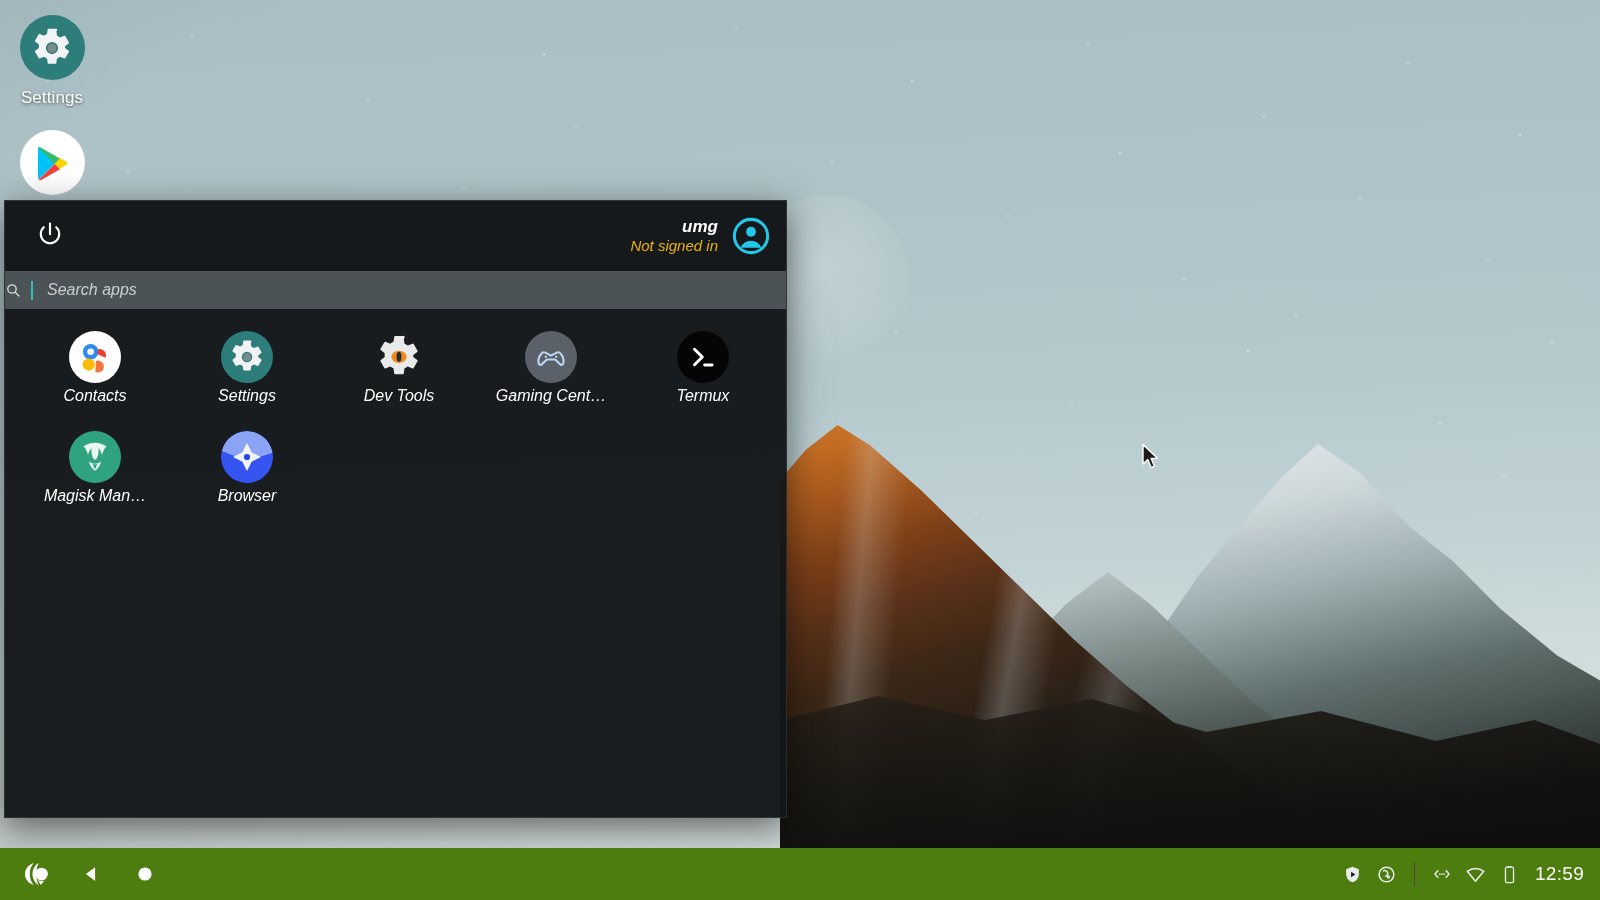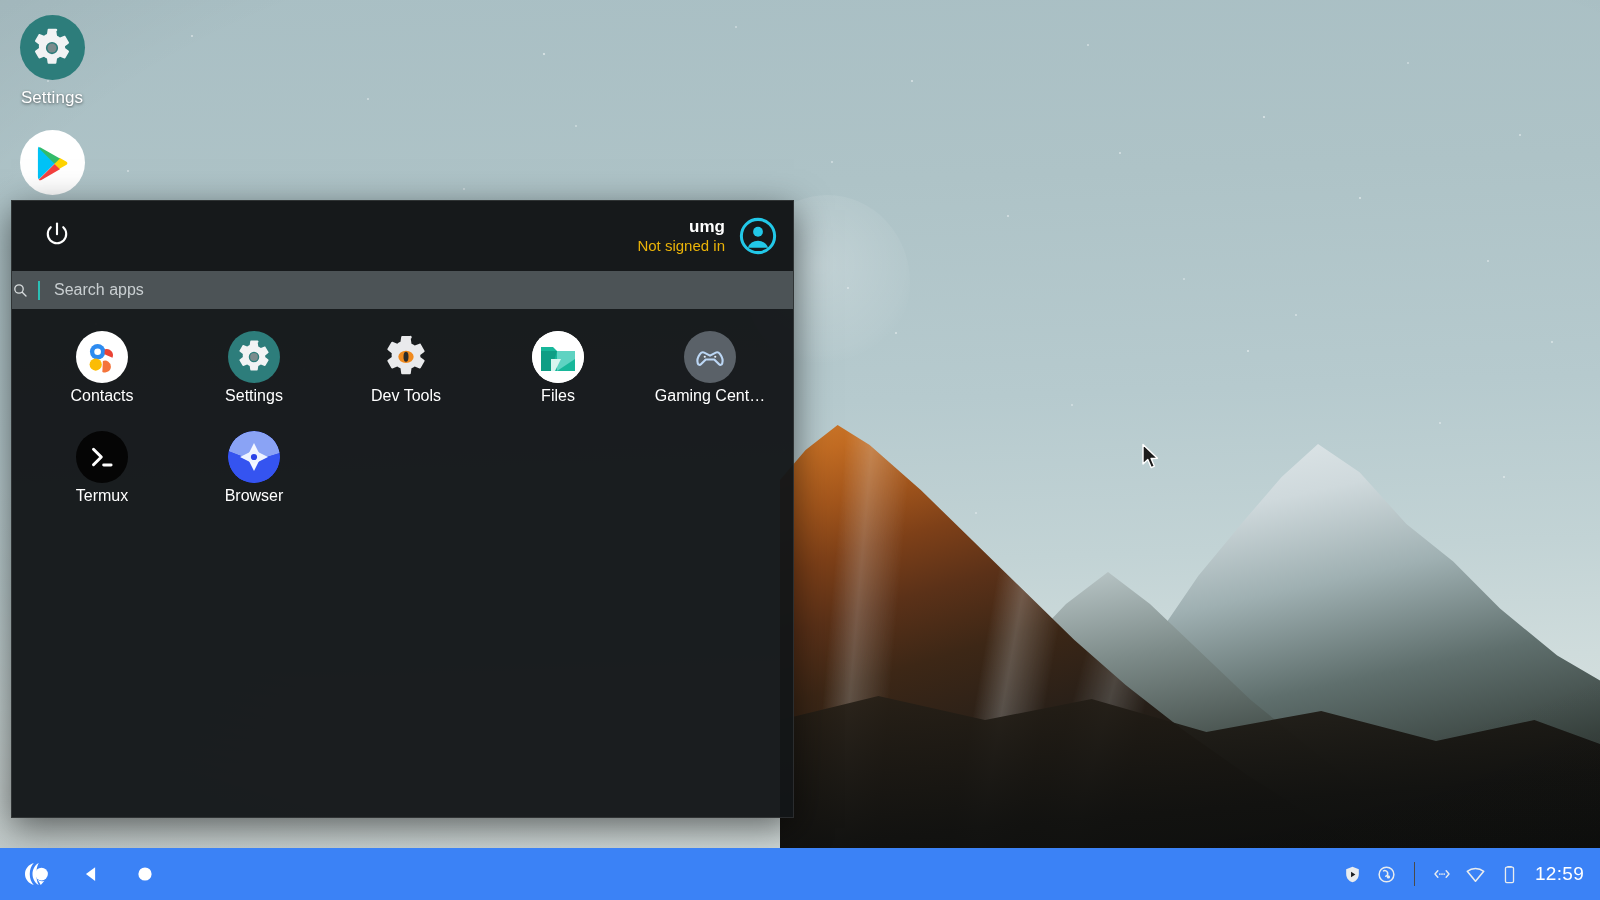--- a/index.html
+++ b/index.html
@@ -114,25 +114,26 @@
     white-space:nowrap; overflow:hidden; text-overflow:ellipsis;
   }
   #desk-settings{ left:-3px; top:15px; }
   #desk-play{ left:-3px; top:130px; }
 
   .ic-settings-bg{ background:#2d7d7b; }
   .ic-white-bg{ background:#fff; }
 
   
   #drawer{
-    position:absolute; left:11px; top:200px; width:783px; height:618px;
+    position:absolute; left:4px; top:200px; width:783px; height:618px;
     background:rgba(19,22,24,.965);
     border:1px solid rgba(255,255,255,.10);
     box-shadow:0 10px 34px rgba(0,0,0,.55);
     overflow:hidden;
+    font-style:italic;
   }
   #drawer-header{
     height:70px; background:#16191b; position:relative;
     display:flex; align-items:center; padding:0 16px;
   }
   #power-btn{ width:34px; height:34px; margin-left:12px; cursor:pointer; }
   #drawer-header .spacer{ flex:1; }
   #acct-text{ text-align:right; margin-right:14px; line-height:1.25; }
   #acct-name{ color:#fff; font-size:17px; font-weight:bold; }
   #acct-status{ color:#eab308; font-size:15px; }
@@ -161,21 +162,21 @@
   }
   .app-lbl{
     margin-top:4px; color:#fff; font-size:16px;
     white-space:nowrap; overflow:hidden; text-overflow:ellipsis;
     padding:0 6px;
   }
 
   
   #taskbar{
     position:absolute; left:0; bottom:0; width:1600px; height:52px;
-    background:#3b82f6; display:flex; align-items:flex-start;
+    background:#4d7c0f; display:flex; align-items:flex-start;
     padding:0 12px 0 10px;
   }
   .tb-btn{ width:54px; height:52px; display:flex; align-items:center;
            justify-content:center; cursor:pointer; }
   #taskbar .tb-spacer{ flex:1; }
   #tray{ display:flex; align-items:center; gap:0; }
   .tray-ic{ width:34px; height:52px; display:flex; align-items:center;
             justify-content:center; cursor:pointer; }
   #tray-divider{ width:1px; height:24px; background:#4a4a4a; margin:0 10px; }
   #tb-clock{ color:#fff; font-size:19px; margin-left:8px; margin-right:4px;
@@ -288,39 +289,20 @@
       <div class="app-ic">
         <svg width="46" height="46" viewBox="0 0 24 24">
           <path fill="#e9eaec" d="M19.43 12.98c.04-.32.07-.64.07-.98s-.03-.66-.07-.98l2.11-1.65c.19-.15.24-.42.12-.64l-2-3.46c-.12-.22-.39-.3-.61-.22l-2.49 1c-.52-.4-1.08-.73-1.69-.98l-.38-2.65A.488.488 0 0 0 14 1h-4c-.25 0-.46.18-.49.42l-.38 2.65c-.61.25-1.17.59-1.69.98l-2.49-1c-.23-.09-.49 0-.61.22l-2 3.46c-.13.22-.07.49.12.64l2.11 1.65c-.04.32-.07.65-.07.98s.03.66.07.98l-2.11 1.65c-.19.15-.24.42-.12.64l2 3.46c.12.22.39.3.61.22l2.49-1c.52.4 1.08.73 1.69.98l.38 2.65c.03.24.24.42.49.42h4c.25 0 .46-.18.49-.42l.38-2.65c.61-.25 1.17-.59 1.69-.98l2.49 1c.23.09.49 0 .61-.22l2-3.46c.12-.22.07-.49-.12-.64l-2.11-1.65z"></path>
           <ellipse cx="12" cy="11.9" rx="4" ry="3.2" fill="#f08a1e"></ellipse>
           <ellipse cx="12" cy="11.9" rx="1.3" ry="2.6" fill="#2b2b2b"></ellipse>
         </svg>
       </div>
       <div class="app-lbl">Dev Tools</div>
     </div>
 
-    <div class="app-cell">
-      <div class="app-ic" style="background:#fff">
-        <svg width="52" height="52" viewBox="0 0 52 52">
-          <defs>
-              <clipPath id="fclip">
-                <circle cx="26" cy="26" r="26"></circle>
-              </clipPath>
-            </defs>
-          <g clip-path="url(#fclip)">
-            <rect width="52" height="52" fill="#ffffff"></rect>
-            <path d="M9 16h12l4 4h18v20H9z" fill="#18b79a"></path>
-            <path d="M9 20h16l-6 20H9z" fill="#0f9e85"></path>
-            <path d="M25 20h18v8l-18 12z" fill="#5fd3c2"></path>
-            <path d="M19 28h10l-6 12h-4z" fill="#d8f5ef"></path>
-          </g>
-        </svg>
-      </div>
-      <div class="app-lbl">Files</div>
-    </div>
 
     <div class="app-cell">
       <div class="app-ic" style="background:#5a6168">
         <svg width="34" height="34" viewBox="0 0 24 24">
           <path d="M3.4 16.6c-.9-2.4.4-5.1 1.5-6.6.9-1.2 2-1.6 3-1.1L12 11l4.1-2.1c1-.5 2.1-.1 3 1.1 1.1 1.5 2.4 4.2 1.5 6.6-.4 1-1.5 1.2-2.2.5L15 13.8h-6l-3.4 3.3c-.7.7-1.8.5-2.2-.5z" fill="none" stroke="#bcd7f5" stroke-width="1.5" stroke-linejoin="round"></path>
           <circle cx="8.3" cy="11.8" r=".75" fill="#e7f1fb"></circle>
           <circle cx="15.7" cy="11.8" r=".75" fill="#e7f1fb"></circle>
         </svg>
       </div>
       <div class="app-lbl">Gaming Cent…</div>
@@ -329,20 +311,30 @@
     <div class="app-cell">
       <div class="app-ic" style="background:#050505">
         <svg width="34" height="34" viewBox="0 0 24 24">
           <path d="M6 6.5L11.5 12 6 17.5" stroke="#fff" stroke-width="2.1" fill="none" stroke-linecap="round" stroke-linejoin="round"></path>
           <path d="M13.2 17.6h5.2" stroke="#fff" stroke-width="2.1" stroke-linecap="round"></path>
         </svg>
       </div>
       <div class="app-lbl">Termux</div>
     </div>
 
+    <div class="app-cell">
+      <div class="app-ic" style="background:#2fa37f">
+        <svg width="40" height="40" viewBox="0 0 24 24">
+          <path d="M12 3.4c2.4 0 5.2 1 6.9 2.1-1.5 1.6-2.4 3.6-2.7 5.6-.2-1.6-1-3.2-2.1-4.4.3 2.4-.2 4.9-1.4 6.8h-1.4c-1.2-1.9-1.7-4.4-1.4-6.8-1.1 1.2-1.9 2.8-2.1 4.4-.3-2-1.2-4-2.7-5.6C6.8 4.4 9.6 3.4 12 3.4z" fill="#eaf7ef"></path>
+          <path d="M8.3 14.6c.9.9 2.2 1.5 3.7 1.5s2.8-.6 3.7-1.5c-.4 2.4-1.8 4.4-3.7 5.7-1.9-1.3-3.3-3.3-3.7-5.7z" fill="#eaf7ef"></path>
+          <path d="M10.6 16.4h2.8l-1.4 2.9z" fill="#2fa37f"></path>
+        </svg>
+      </div>
+      <div class="app-lbl">Magisk Man…</div>
+    </div>
 
     <div class="app-cell">
       <div class="app-ic">
         <svg width="52" height="52" viewBox="0 0 52 52">
           <defs>
               <clipPath id="bclip">
                 <circle cx="26" cy="26" r="26"></circle>
               </clipPath>
             </defs>
           <g clip-path="url(#bclip)">

